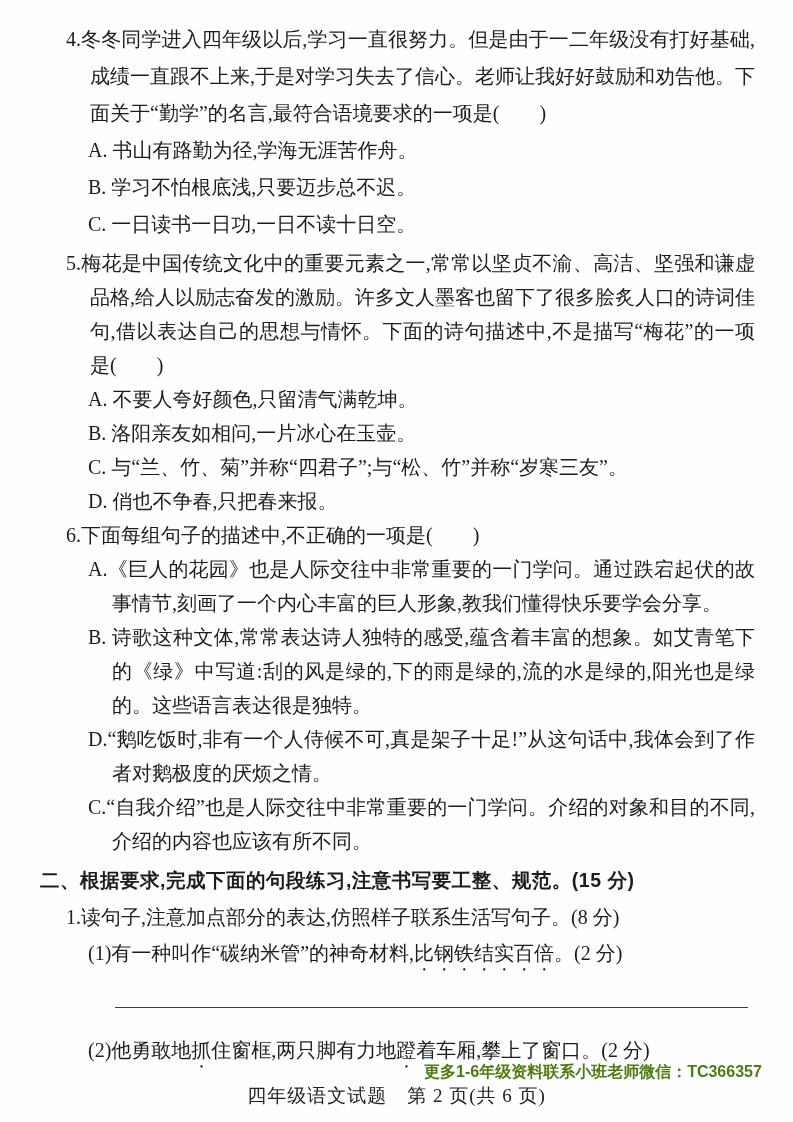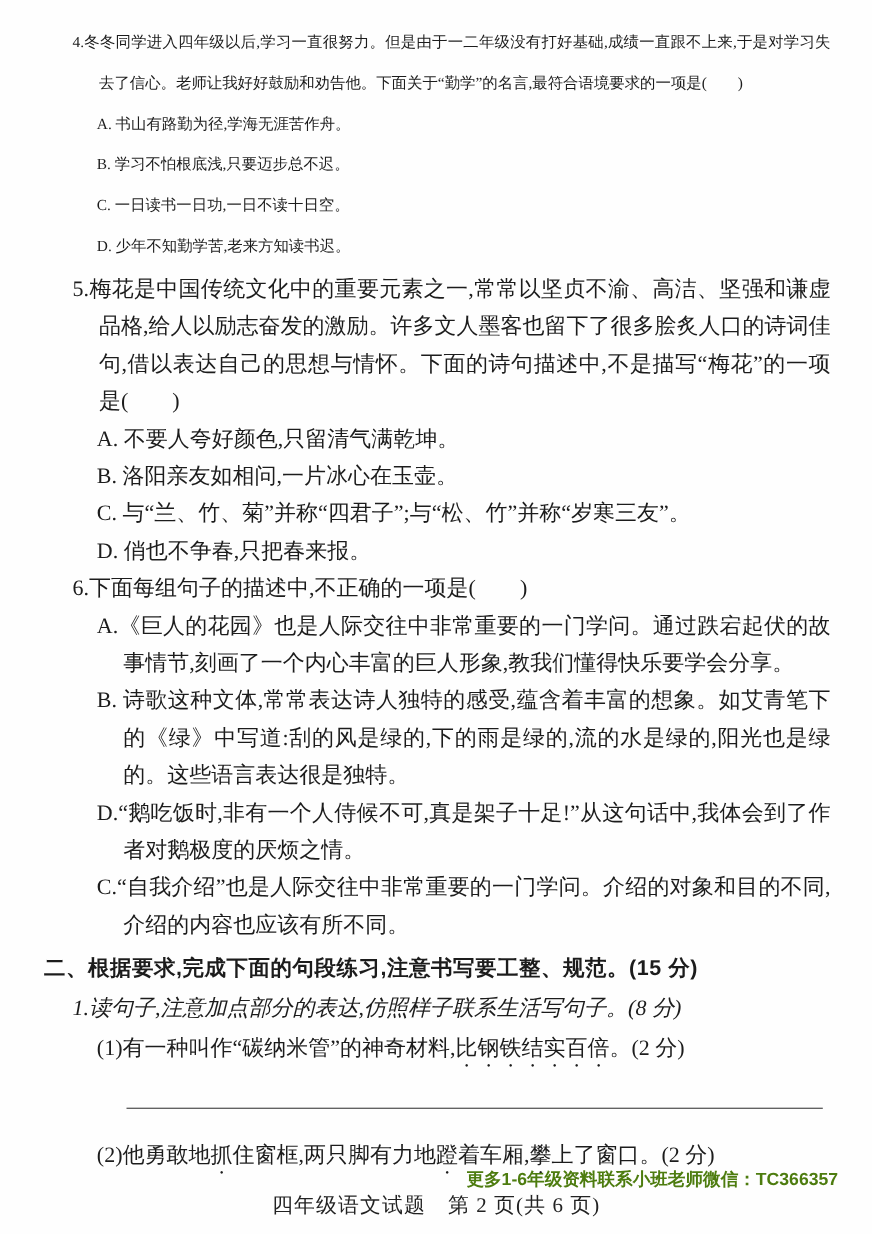--- a/index.html
+++ b/index.html
@@ -5,28 +5,28 @@
   html,body { margin:0; padding:0; background:#e9e9e9; }
   .page {
     width:793px; height:1122px; margin:0 auto; position:relative;
     background:#fefefe; color:#1c1c1c; overflow:hidden;
     font-family:"Liberation Serif","DejaVu Serif",serif;
   }
   .content { position:absolute; left:40px; top:21px; width:715px; }
   .question { margin:0 0 0 26px; text-align:justify; }
   .stem { margin:0; padding-left:24px; text-indent:-24px; }
   .opt  { margin:0; padding-left:46px; text-indent:-24px; }
-  .q4 .stem, .q4 .opt { font-size:14px; line-height:37px; }
+  .q4 .stem, .q4 .opt { font-size:20px; line-height:37px; }
   .q5 .stem, .q5 .opt, .q6 .stem, .q6 .opt { font-size:20px; line-height:34px; }
   .q5 { margin-top:3px; }
   .section-title {
     margin:4px 0 0 0; font-size:19.5px; line-height:37px; font-weight:bold;
     font-family:"Liberation Sans","DejaVu Sans",sans-serif; letter-spacing:0.5px;
   }
-  .sub  { margin:0 0 0 26px; font-size:20px; line-height:36px;font-style:italic; }
+  .sub  { margin:0 0 0 26px; font-size:20px; line-height:36px; }
   .item { margin:0 0 0 48px; font-size:20px; line-height:36px; }
   .item2 { margin-top:24px; }
   .emph {
     -webkit-text-emphasis:filled dot; -webkit-text-emphasis-position:under right;
     text-emphasis:filled dot; text-emphasis-position:under right;text-align:right;
   }
   .answer-line { height:0; border-top:1.6px solid #3c3c3c; margin:32px 7px 0 75px; }
   .watermark {
     position:absolute; left:424px; top:1062px; white-space:nowrap;
     font-family:"Liberation Sans","DejaVu Sans",sans-serif;
@@ -42,21 +42,20 @@
 
 <div class="page">
   <div class="content">
 
     <section class="question q4">
       <p class="stem">4.冬冬同学进入四年级以后,学习一直很努力。但是由于一二年级没有打好基础,成绩一直跟不上来,于是对学习失去了信心。老师让我好好鼓励和劝告他。下面关于“勤学”的名言,最符合语境要求的一项是(　　)</p>
       <div class="options">
         <p class="opt">A. 书山有路勤为径,学海无涯苦作舟。</p>
         <p class="opt">B. 学习不怕根底浅,只要迈步总不迟。</p>
         <p class="opt">C. 一日读书一日功,一日不读十日空。</p>
-        <p class="opt">D. 少年不知勤学苦,老来方知读书迟。</p>
       </div>
     </section>
 
     <section class="question q5">
       <p class="stem">5.梅花是中国传统文化中的重要元素之一,常常以坚贞不渝、高洁、坚强和谦虚品格,给人以励志奋发的激励。许多文人墨客也留下了很多脍炙人口的诗词佳句,借以表达自己的思想与情怀。下面的诗句描述中,不是描写“梅花”的一项是(　　)</p>
       <div class="options">
         <p class="opt">A. 不要人夸好颜色,只留清气满乾坤。</p>
         <p class="opt">B. 洛阳亲友如相问,一片冰心在玉壶。</p>
         <p class="opt">C. 与“兰、竹、菊”并称“四君子”;与“松、竹”并称“岁寒三友”。</p>
         <p class="opt">D. 俏也不争春,只把春来报。</p>

